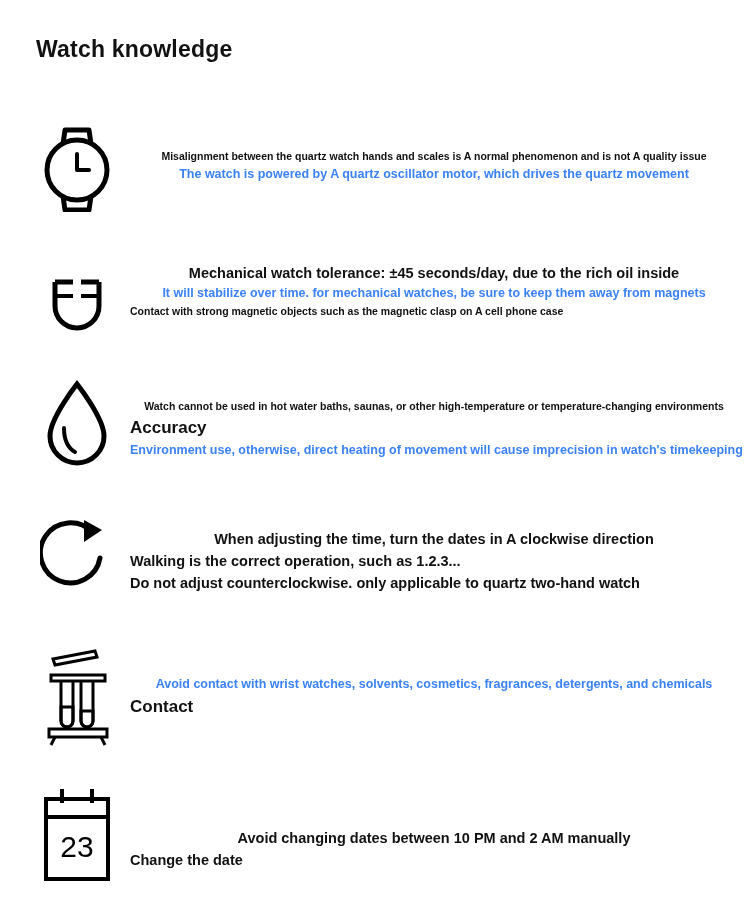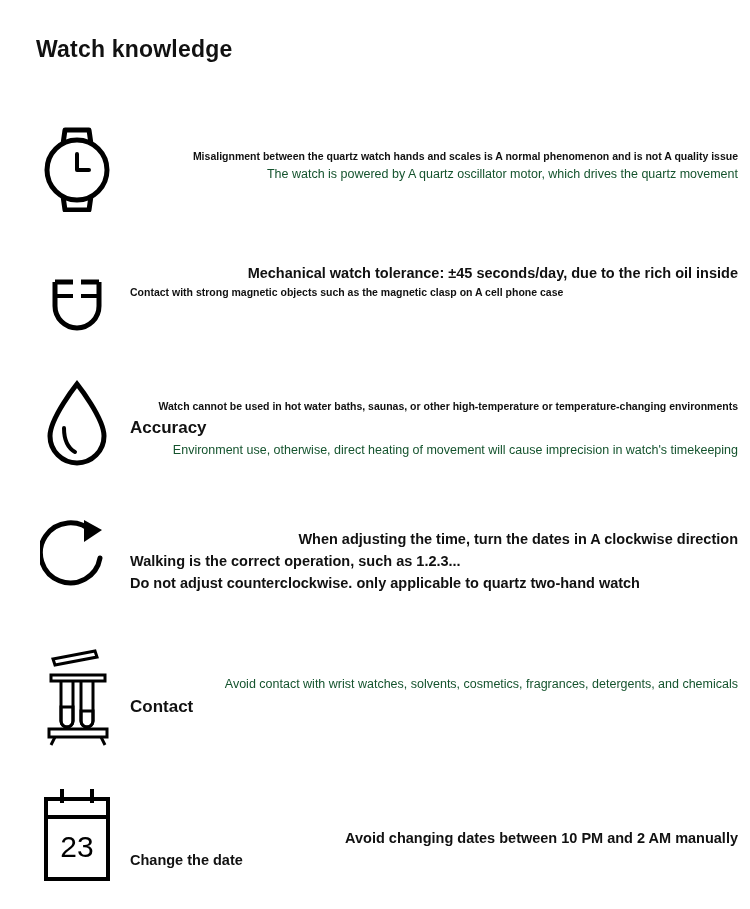--- a/index.html
+++ b/index.html
@@ -54,37 +54,37 @@
   }
   
   .t-small {
     font-size: 10.5px;
     font-weight: bold;
     line-height: 17px;
     color: #111;
   }
   .t-med {
     font-size: 12.5px;
-    font-weight: normal;
+    font-weight: bold;
     line-height: 19px;
-    color: #14532d;
+    color: #3b82f6;
   }
   .t-large {
     font-size: 14.5px;
     font-weight: bold;
     line-height: 22px;
     color: #111;
   }
   .t-xl {
     font-size: 17px;
     font-weight: bold;
     line-height: 26px;
     color: #111;
   }
-  .align-center { text-align: right; }
+  .align-center { text-align: center; }
   .align-left { text-align: left; }
   svg { display: block; }
 </style>
 </head>
 <body>
 
 <div class="page">
 
   <div class="page-title">Watch knowledge</div>
 
@@ -108,20 +108,21 @@
       <svg width="72" height="72" viewBox="0 0 72 72">
         <path d="M14 16 L14 40 A22 22 0 0 0 58 40 L58 16" fill="none" stroke="#000" stroke-width="5"></path>
         <line x1="14" y1="16" x2="32" y2="16" stroke="#000" stroke-width="5"></line>
         <line x1="40" y1="16" x2="58" y2="16" stroke="#000" stroke-width="5"></line>
         <line x1="14" y1="30" x2="32" y2="30" stroke="#000" stroke-width="4"></line>
         <line x1="40" y1="30" x2="58" y2="30" stroke="#000" stroke-width="4"></line>
       </svg>
     </div>
     <div class="lines" style="top:14px;">
       <span class="line t-large align-center">Mechanical watch tolerance: ±45 seconds/day, due to the rich oil inside</span>
+      <span class="line t-med align-center">It will stabilize over time. for mechanical watches, be sure to keep them away from magnets</span>
       <span class="line t-small align-left">Contact with strong magnetic objects such as the magnetic clasp on A cell phone case</span>
     </div>
   </div>
 
   <div class="section" style="top:378px; height:110px;">
     <div class="icon-box" style="top:0px; height:90px;">
       <svg width="70" height="90" viewBox="0 0 70 90">
         <path d="M35 6 C35 6 8 40 8 58 A27 27 0 0 0 62 58 C62 40 35 6 35 6 Z" fill="none" stroke="#000" stroke-width="5"></path>
         <path d="M22 50 C22 62 26 70 33 74" fill="none" stroke="#000" stroke-width="4" stroke-linecap="round"></path>
       </svg>

